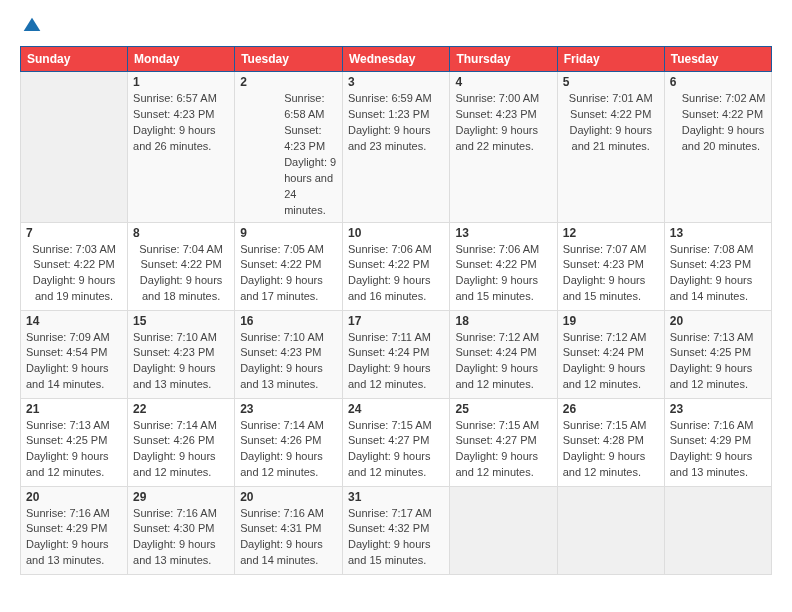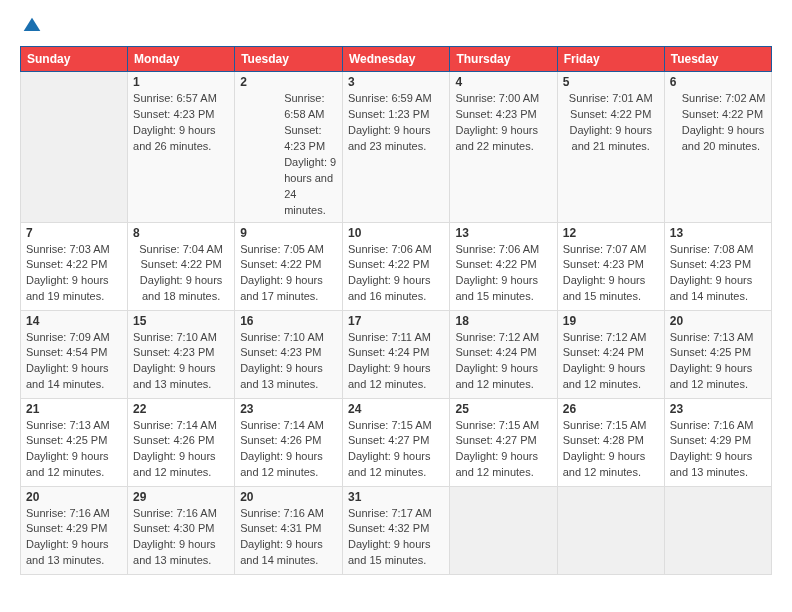--- a/index.html
+++ b/index.html
@@ -172,21 +172,21 @@
           <td>
             <div class="day-number">6</div>
             <div class="day-info" style="white-space: pre-line; margin-left: 12px;">Sunrise: 7:02 AM
 Sunset: 4:22 PM
 Daylight: 9 hours and 20 minutes.</div>
           </td>
         </tr>
         <tr>
           <td>
             <div class="day-number">7</div>
-            <div class="day-info" style="white-space: pre-line;">Sunrise: 7:03 AM
+            <div class="day-info" style="white-space: pre-line; text-align: center;">Sunrise: 7:03 AM
 Sunset: 4:22 PM
 Daylight: 9 hours and 19 minutes.</div>
           </td>
           <td>
             <div class="day-number">8</div>
             <div class="day-info" style="white-space: pre-line; text-align: center;">Sunrise: 7:04 AM
 Sunset: 4:22 PM
 Daylight: 9 hours and 18 minutes.</div>
           </td>
           <td>

